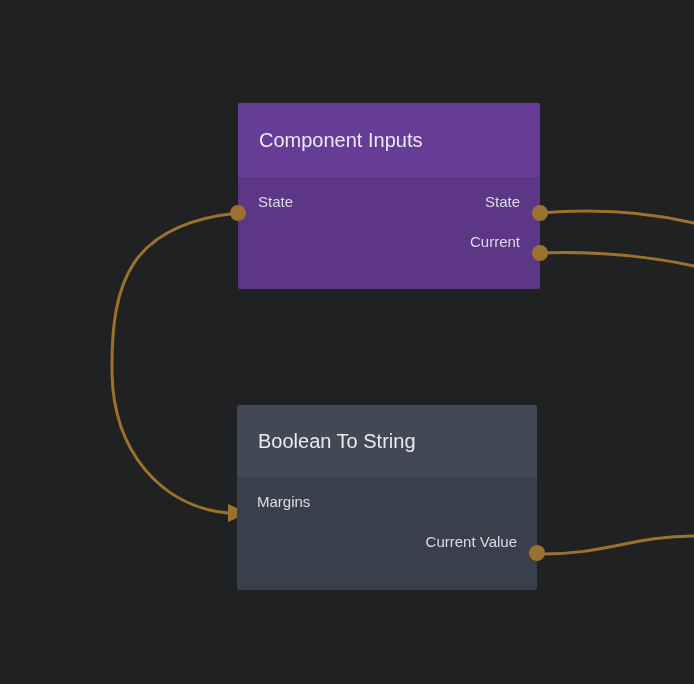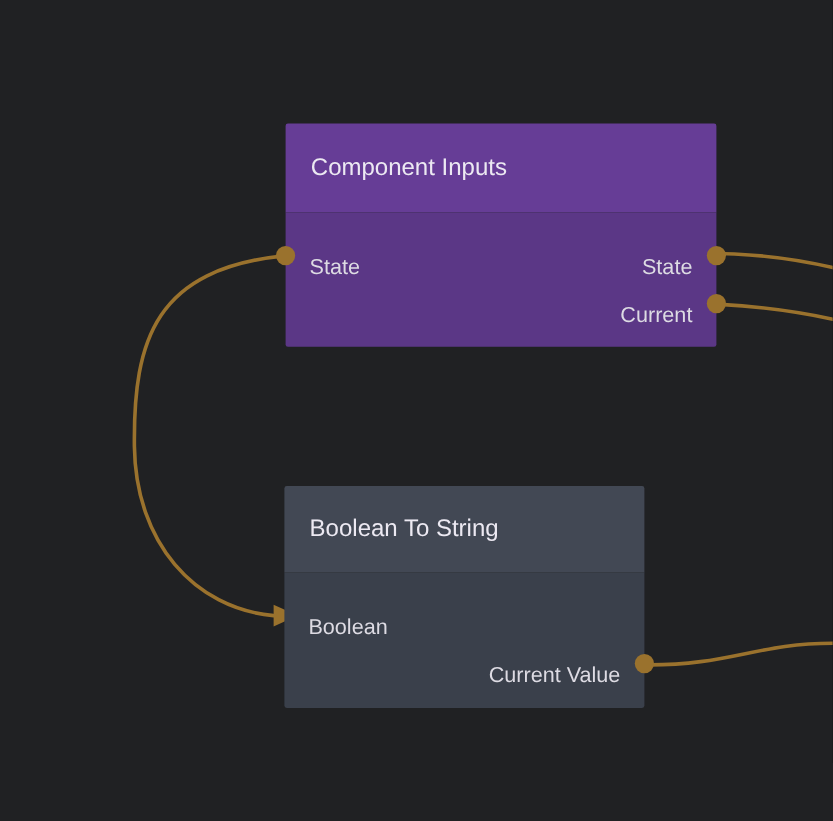--- a/index.html
+++ b/index.html
@@ -15,32 +15,32 @@
   .wire-arrow{fill:var(--wire,#9a722d);}
   .node{position:absolute;border-radius:2px;box-sizing:border-box;}
   .node-header{
     display:flex;align-items:center;
     padding:0 21px;box-sizing:border-box;
     font-size:20px;color:var(--title-text,#ece9f2);
     border-radius:2px 2px 0 0;
   }
   .node-body{box-sizing:border-box;padding-top:16px;border-radius:0 0 2px 2px;}
   .port-row{
-    display:flex;justify-content:space-between;align-items:flex-end;
+    display:flex;justify-content:space-between;align-items:flex-start;
     height:40px;padding:0 20px;
-    font-size:18px;color:var(--label-text,#dddbe3);
+    font-size:15px;color:var(--label-text,#dddbe3);
   }
   .port-row.right-only{justify-content:flex-end;}
   .port-label{white-space:nowrap;}
   .port-dot{
     position:absolute;width:16px;height:16px;border-radius:50%;
     background:var(--wire,#9a722d);
   }
   
-  .node1{left:238px;top:103px;width:359px;height:186px;}
+  .node1{left:238px;top:103px;width:302px;height:186px;}
   .node1 .node-header{height:74px;background:var(--node1-header,#663d96);}
   .node1 .node-body{height:112px;background:var(--node1-body,#5b3786);}
   .node1 .dot-state{left:-8px;top:102px;}
   .node1 .dot-sizing{right:-8px;top:102px;}
   .node1 .dot-margins{right:-8px;top:142px;}
   
   .node2{left:237px;top:405px;width:300px;height:203px;border-radius:12px;}
   .node2 .node-header{height:72px;background:var(--node2-header,#424854);}
   .node2 .node-body{height:113px;background:var(--node2-body,#3a404b);}
   .node2 .dot-current{right:-8px;top:140px;}
@@ -75,21 +75,21 @@
     <span class="port-dot dot-sizing"></span>
     <span class="port-dot dot-margins"></span>
   </div>
 
   <div class="node node2">
     <div class="node-header">
       <span class="node-title">Boolean To String</span>
     </div>
     <div class="node-body">
       <div class="port-row">
-        <span class="port-label">Boolean</span>
+        <span class="port-label">Margins</span>
       </div>
       <div class="port-row right-only">
         <span class="port-label">Current Value</span>
       </div>
     </div>
     <span class="port-dot dot-current"></span>
   </div>
 
 </div>
 

